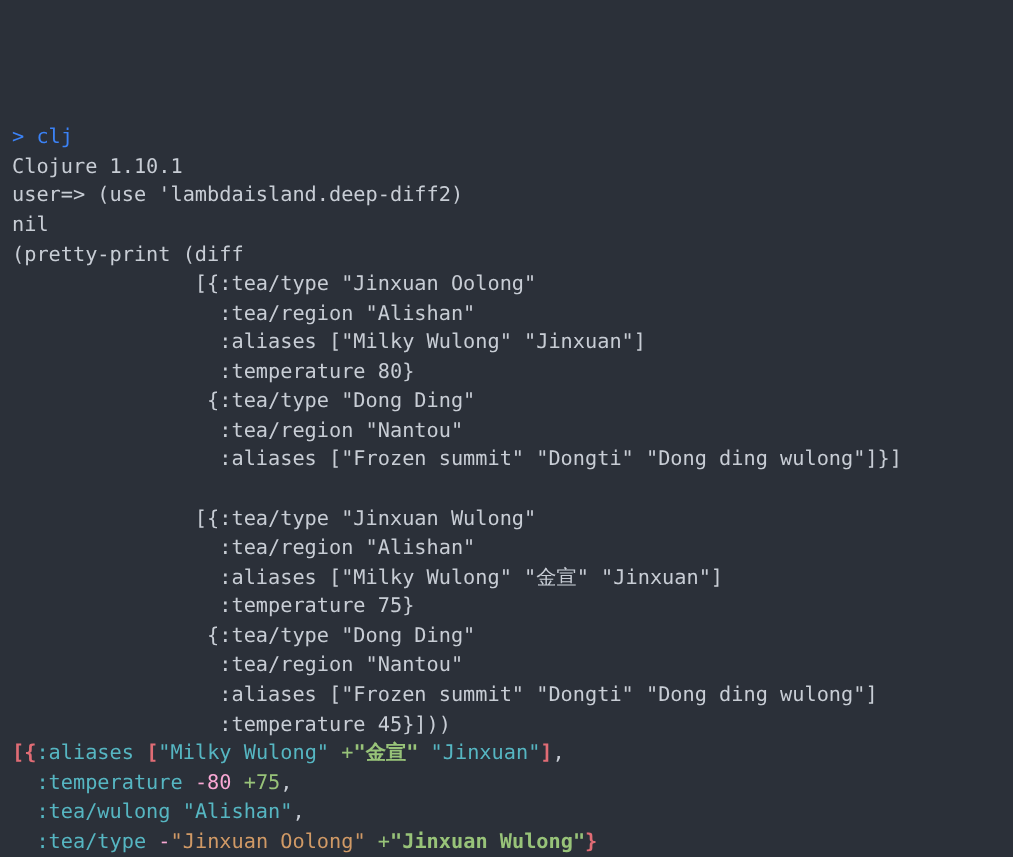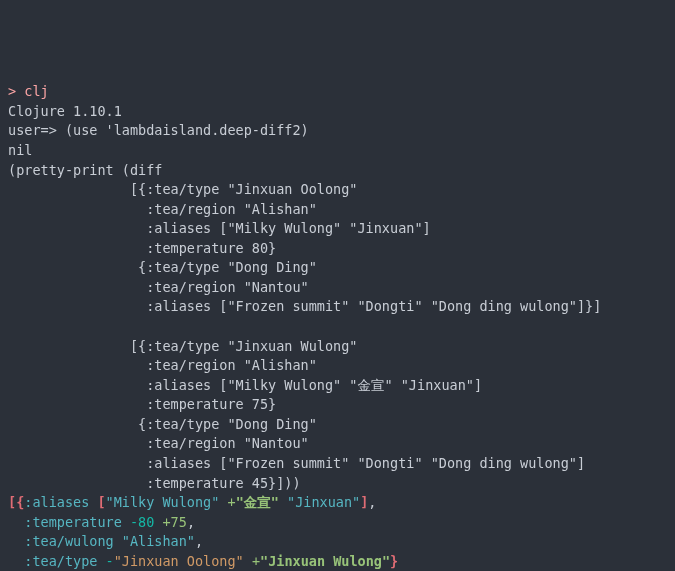--- a/index.html
+++ b/index.html
@@ -13,39 +13,39 @@
       font-family: 'Menlo', 'Monaco', 'Consolas', monospace;
       font-size: 13.5px;
       line-height: 1.45;
       padding: 4px 8px;
       width: 675px;
       height: 571px;
       overflow: hidden;
       white-space: pre;
     }
     .prompt-symbol {
-      color: #fca5a5;
+      color: #3b82f6;
     }
     .red-bold {
       color: #e06c75;
       font-weight: bold;
     }
     .cyan-bold {
       color: #56b6c2;
       font-weight: normal;
     }
     .green {
       color: #98c379;
     }
     .green-bold {
       color: #98c379;
       font-weight: bold;
     }
     .red {
-      color: #14b8a6;
+      color: #f9a8d4;
     }
     .orange {
       color: #d19a66;
     }
   </style>
 </head>
 <body>
 
 
 

